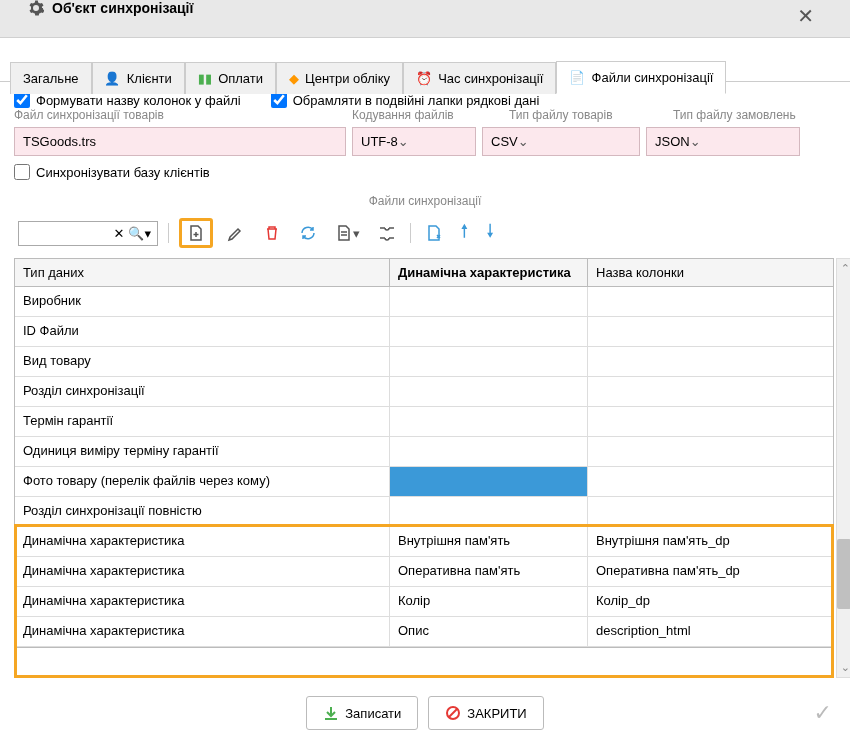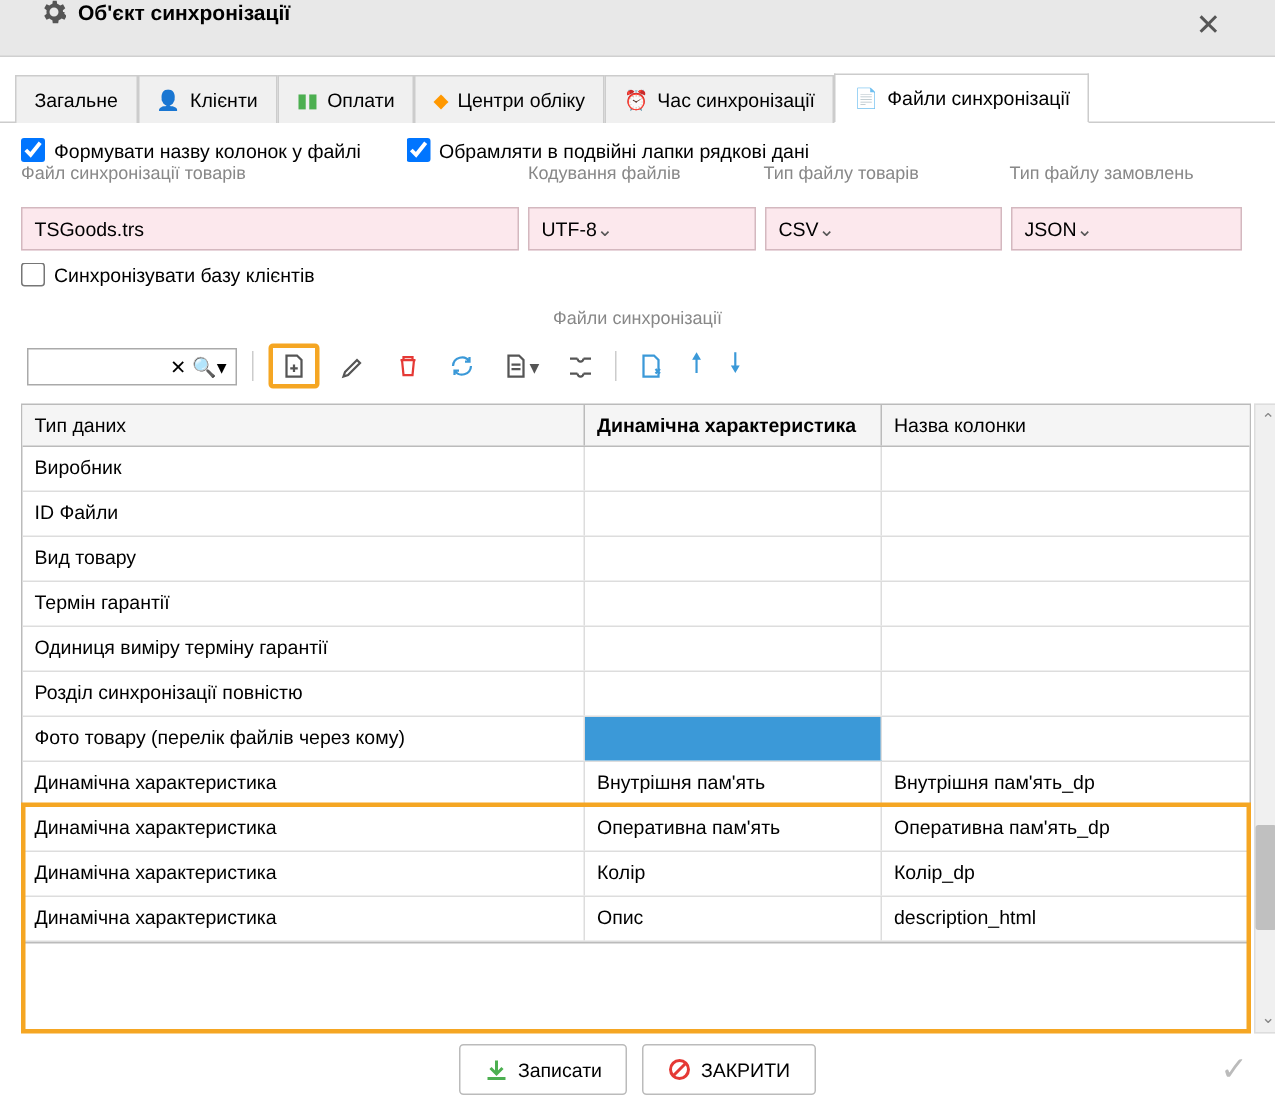--- a/index.html
+++ b/index.html
@@ -2,33 +2,33 @@
 <html><head>
 <meta charset="utf-8">
 <style>
 *{box-sizing:border-box;margin:0;padding:0;font-family:Arial,sans-serif;font-size:13px}
 body{background:#fff;width:850px;height:742px;overflow:hidden;position:relative}
 .titlebar{background:#e8e8e8;height:38px;display:flex;align-items:flex-start;padding:0 28px;border-bottom:1px solid #d0d0d0}
 .titlebar .gear{margin-right:8px;color:#555}
 .titlebar .ttl{font-weight:bold;font-size:14px;flex:1}
 .titlebar .close{font-size:20px;color:#555;cursor:pointer;padding:4px 8px}
 .tabs{display:flex;align-items:flex-end;padding:10px 10px 0 10px;border-bottom:1px solid #ccc;gap:0}
-.tab{display:flex;align-items:center;gap:6px;padding:8px 12px;border:1px solid #ccc;border-bottom:none;background:#f0f0f0;cursor:pointer;font-size:13px;position:relative;top:1px}
+.tab{display:flex;align-items:center;gap:6px;padding:8px 12px;border:1px solid #ccc;border-bottom:none;background:#f0f0f0;cursor:pointer;font-size:13px;position:relative;top:13px}
 .tab.active{background:#fff;border-bottom:1px solid #fff}
 .tab .ico{color:#666}
 .content{padding:10px 14px}
 .row1{display:flex;gap:30px;margin-bottom:0}
 .check{display:flex;align-items:center;gap:6px}
 .check input{width:16px;height:16px}
-.labels{display:flex;gap:0;margin-bottom:16px}
+.labels{display:flex;gap:0;margin-bottom:5px}
 .labels div{color:#888;font-size:12px}
 .l1{width:338px}.l2{width:157px}.l3{width:164px}.l4{width:160px}
 .fields{display:flex;gap:6px;margin-bottom:8px}
 .field{background:#fce8ed;border:1px solid #d4b8bf;padding:6px 8px;display:flex;align-items:center;justify-content:flex-start}
-.f1{width:332px}.f2{width:152px}.f3{width:158px}.f4{width:154px}
+.f1{width:332px}.f2{width:124px}.f3{width:158px}.f4{width:154px}
 .chev{color:#555}
 .syncfiles-label{text-align:center;color:#888;font-size:12px;margin:14px 0 6px}
 .toolbar{display:flex;align-items:center;gap:10px;margin-bottom:6px;padding:0 4px}
 .searchbox{border:1px solid #aaa;padding:4px 6px;display:flex;align-items:center;gap:4px;width:140px}
 .searchbox input{border:none;outline:none;flex:1;width:60px}
 .tbicon{color:#555;cursor:pointer;padding:4px;display:flex;align-items:center}
 .highlight-add{border:3px solid #f5a623;padding:3px 5px;border-radius:3px}
 .sep{width:1px;height:20px;background:#ccc}
 .grid-wrap{position:relative}
 .grid{border:1px solid #bbb;width:820px}
@@ -194,37 +194,42 @@
             <div class="gc1">ID Файли</div>
             <div class="gc2"></div>
             <div class="gc3"></div>
           </div>
           <div class="grow">
             <div class="gc1">Вид товару</div>
             <div class="gc2"></div>
             <div class="gc3"></div>
           </div>
           <div class="grow">
+            <div class="gc1">Розділ синхронізації</div>
+            <div class="gc2"></div>
+            <div class="gc3"></div>
+          </div>
+          <div class="grow">
             <div class="gc1">Термін гарантії</div>
             <div class="gc2"></div>
             <div class="gc3"></div>
           </div>
           <div class="grow">
             <div class="gc1">Одиниця виміру терміну гарантії</div>
-            <div class="gc2"></div>
-            <div class="gc3"></div>
-          </div>
-          <div class="grow">
-            <div class="gc1">Розділ синхронізації повністю</div>
             <div class="gc2"></div>
             <div class="gc3"></div>
           </div>
           <div class="grow">
             <div class="gc1">Фото товару (перелік файлів через кому)</div>
             <div class="gc2 selcell"></div>
+            <div class="gc3"></div>
+          </div>
+          <div class="grow">
+            <div class="gc1">Розділ синхронізації повністю</div>
+            <div class="gc2"></div>
             <div class="gc3"></div>
           </div>
           <div class="grow">
             <div class="gc1">Динамічна характеристика</div>
             <div class="gc2">Внутрішня пам'ять</div>
             <div class="gc3">Внутрішня пам'ять_dp</div>
           </div>
           <div class="grow">
             <div class="gc1">Динамічна характеристика</div>
             <div class="gc2">Оперативна пам'ять</div>

